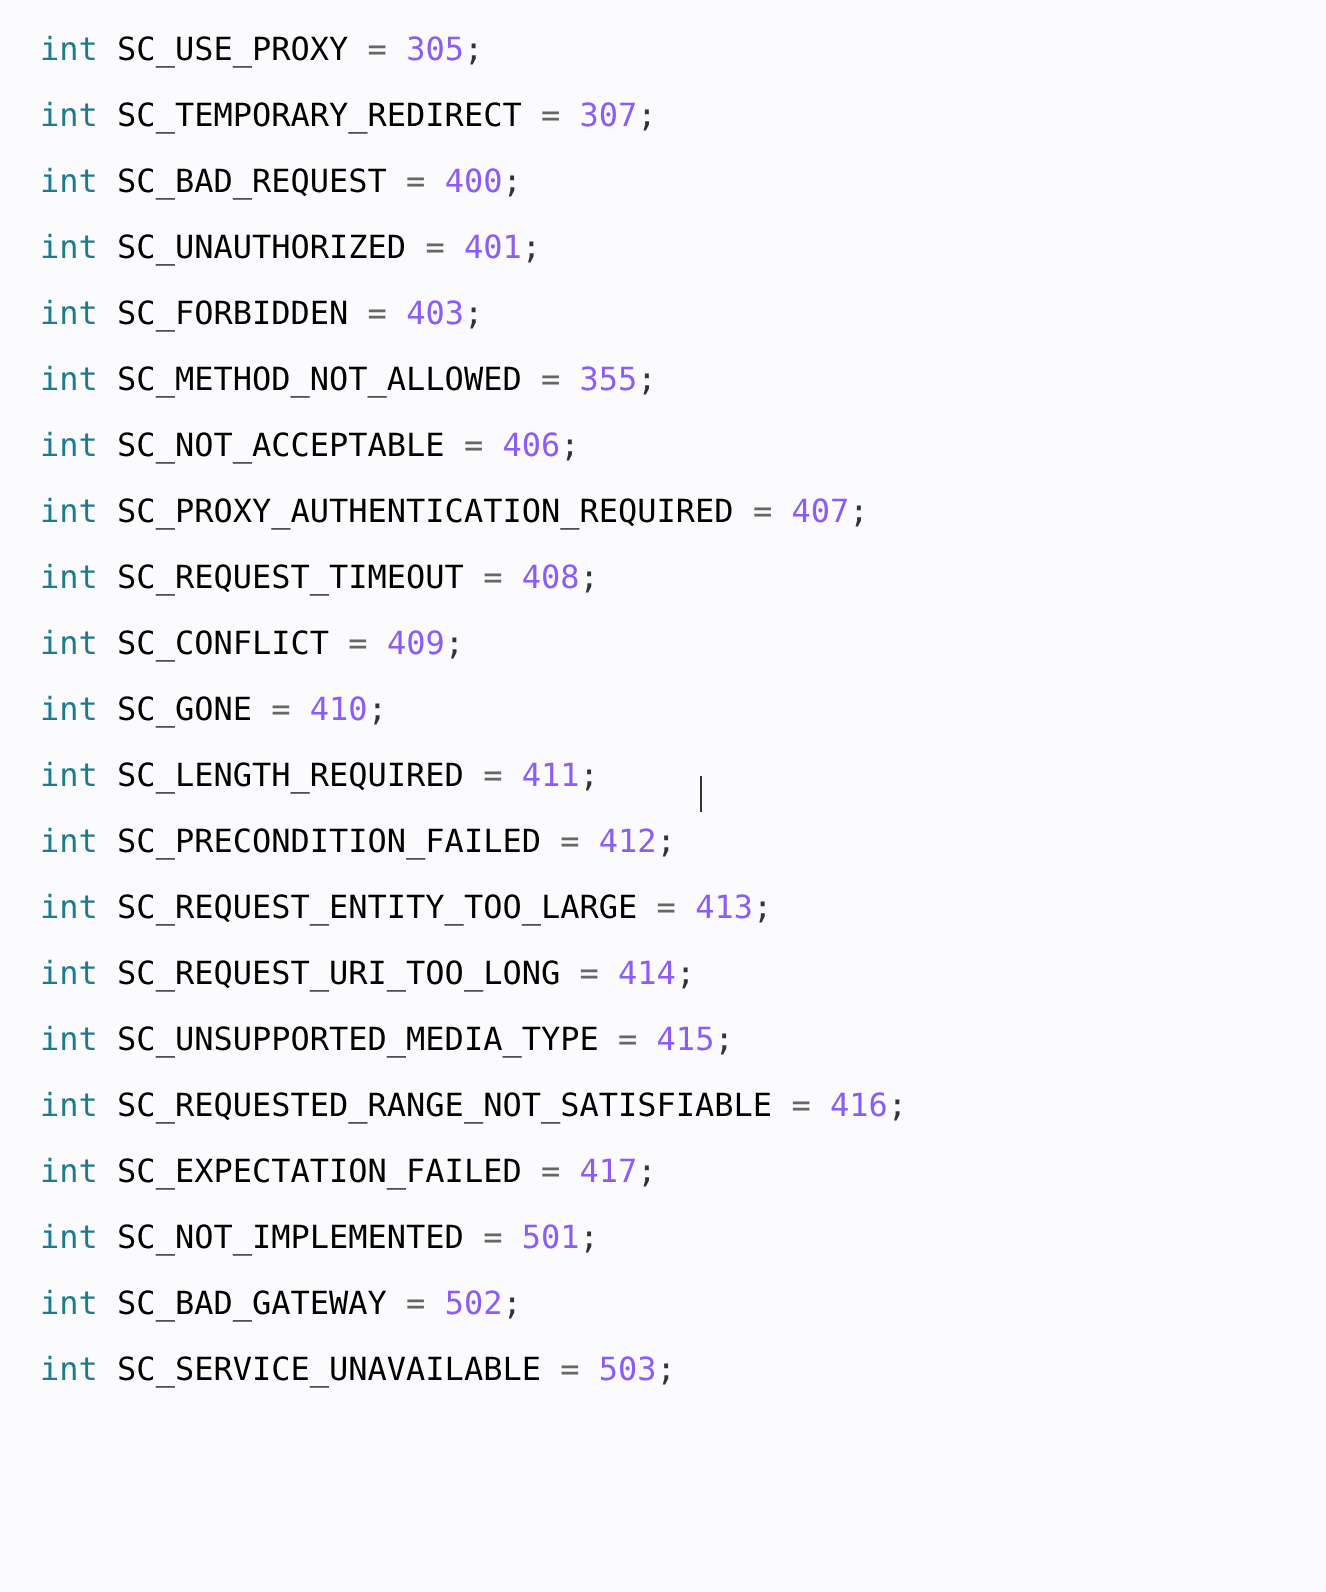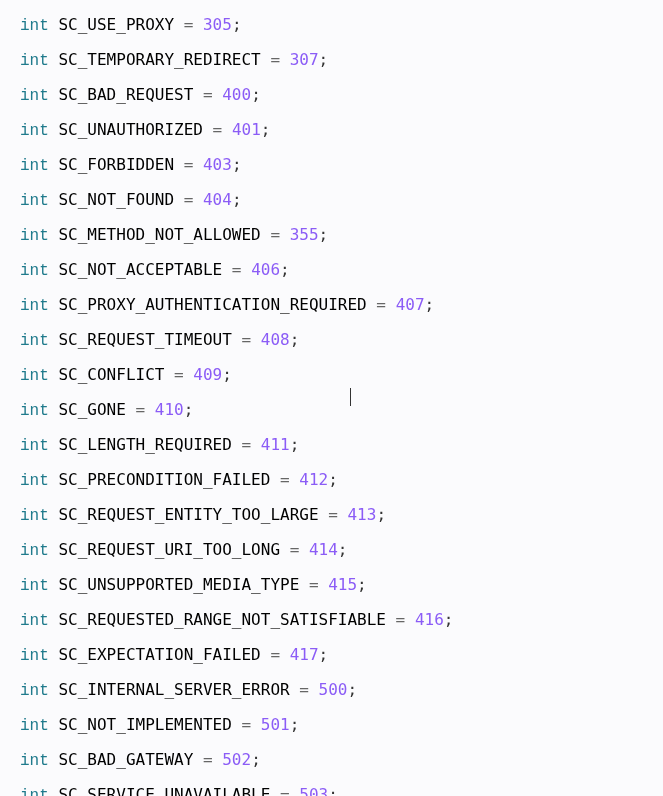--- a/index.html
+++ b/index.html
@@ -12,21 +12,20 @@
       color: #333;
       width: 663px;
       box-sizing: border-box;
     }
     .code-line {
       white-space: pre;
     }
     .kw {
       color: #1f7a8c;
       font-weight: 500;
-      font-family: Liberation Mono, monospace;
     }
     .ident {
       color: #000000;
     }
     .op {
       color: #666;
     }
     .num {
       color: #8b5cf6;
     }
@@ -44,32 +43,30 @@
   </style>
 </head>
 <body>
 
 <div id="code-container">
     <div class="code-line"><span class="kw">int</span> <span class="ident">SC_USE_PROXY</span> <span class="op">=</span> <span class="num">305</span><span class="semi">;</span></div>
     <div class="code-line"><span class="kw">int</span> <span class="ident">SC_TEMPORARY_REDIRECT</span> <span class="op">=</span> <span class="num">307</span><span class="semi">;</span></div>
     <div class="code-line"><span class="kw">int</span> <span class="ident">SC_BAD_REQUEST</span> <span class="op">=</span> <span class="num">400</span><span class="semi">;</span></div>
     <div class="code-line"><span class="kw">int</span> <span class="ident">SC_UNAUTHORIZED</span> <span class="op">=</span> <span class="num">401</span><span class="semi">;</span></div>
     <div class="code-line"><span class="kw">int</span> <span class="ident">SC_FORBIDDEN</span> <span class="op">=</span> <span class="num">403</span><span class="semi">;</span></div>
-    <div class="code-line"><span class="kw">int</span> <span class="ident">SC_NOT_FOUND</span> <span class="op">=</span> <span class="num">404</span><span class="semi">;</span></div>
     <div class="code-line"><span class="kw">int</span> <span class="ident">SC_METHOD_NOT_ALLOWED</span> <span class="op">=</span> <span class="num">355</span><span class="semi">;</span></div>
     <div class="code-line"><span class="kw">int</span> <span class="ident">SC_NOT_ACCEPTABLE</span> <span class="op">=</span> <span class="num">406</span><span class="semi">;</span></div>
     <div class="code-line"><span class="kw">int</span> <span class="ident">SC_PROXY_AUTHENTICATION_REQUIRED</span> <span class="op">=</span> <span class="num">407</span><span class="semi">;</span></div>
     <div class="code-line"><span class="kw">int</span> <span class="ident">SC_REQUEST_TIMEOUT</span> <span class="op">=</span> <span class="num">408</span><span class="semi">;</span></div>
     <div class="code-line"><span class="kw">int</span> <span class="ident">SC_CONFLICT</span> <span class="op">=</span> <span class="num">409</span><span class="semi">;</span></div>
     <div class="code-line"><span class="kw">int</span> <span class="ident">SC_GONE</span> <span class="op">=</span> <span class="num">410</span><span class="semi">;</span></div>
     <div class="code-line"><span class="kw">int</span> <span class="ident">SC_LENGTH_REQUIRED</span> <span class="op">=</span> <span class="num">411</span><span class="semi">;</span></div>
     <div class="code-line"><span class="kw">int</span> <span class="ident">SC_PRECONDITION_FAILED</span> <span class="op">=</span> <span class="num">412</span><span class="semi">;</span></div>
     <div class="code-line"><span class="kw">int</span> <span class="ident">SC_REQUEST_ENTITY_TOO_LARGE</span> <span class="op">=</span> <span class="num">413</span><span class="semi">;</span></div>
     <div class="code-line"><span class="kw">int</span> <span class="ident">SC_REQUEST_URI_TOO_LONG</span> <span class="op">=</span> <span class="num">414</span><span class="semi">;</span></div>
     <div class="code-line"><span class="kw">int</span> <span class="ident">SC_UNSUPPORTED_MEDIA_TYPE</span> <span class="op">=</span> <span class="num">415</span><span class="semi">;</span></div>
     <div class="code-line"><span class="kw">int</span> <span class="ident">SC_REQUESTED_RANGE_NOT_SATISFIABLE</span> <span class="op">=</span> <span class="num">416</span><span class="semi">;</span></div>
     <div class="code-line"><span class="kw">int</span> <span class="ident">SC_EXPECTATION_FAILED</span> <span class="op">=</span> <span class="num">417</span><span class="semi">;</span></div>
-    <div class="code-line"><span class="kw">int</span> <span class="ident">SC_INTERNAL_SERVER_ERROR</span> <span class="op">=</span> <span class="num">500</span><span class="semi">;</span></div>
     <div class="code-line"><span class="kw">int</span> <span class="ident">SC_NOT_IMPLEMENTED</span> <span class="op">=</span> <span class="num">501</span><span class="semi">;</span></div>
     <div class="code-line"><span class="kw">int</span> <span class="ident">SC_BAD_GATEWAY</span> <span class="op">=</span> <span class="num">502</span><span class="semi">;</span></div>
     <div class="code-line"><span class="kw">int</span> <span class="ident">SC_SERVICE_UNAVAILABLE</span> <span class="op">=</span> <span class="num">503</span><span class="semi">;</span></div>
   </div>
 <div class="cursor"></div>
 
 </body></html>

